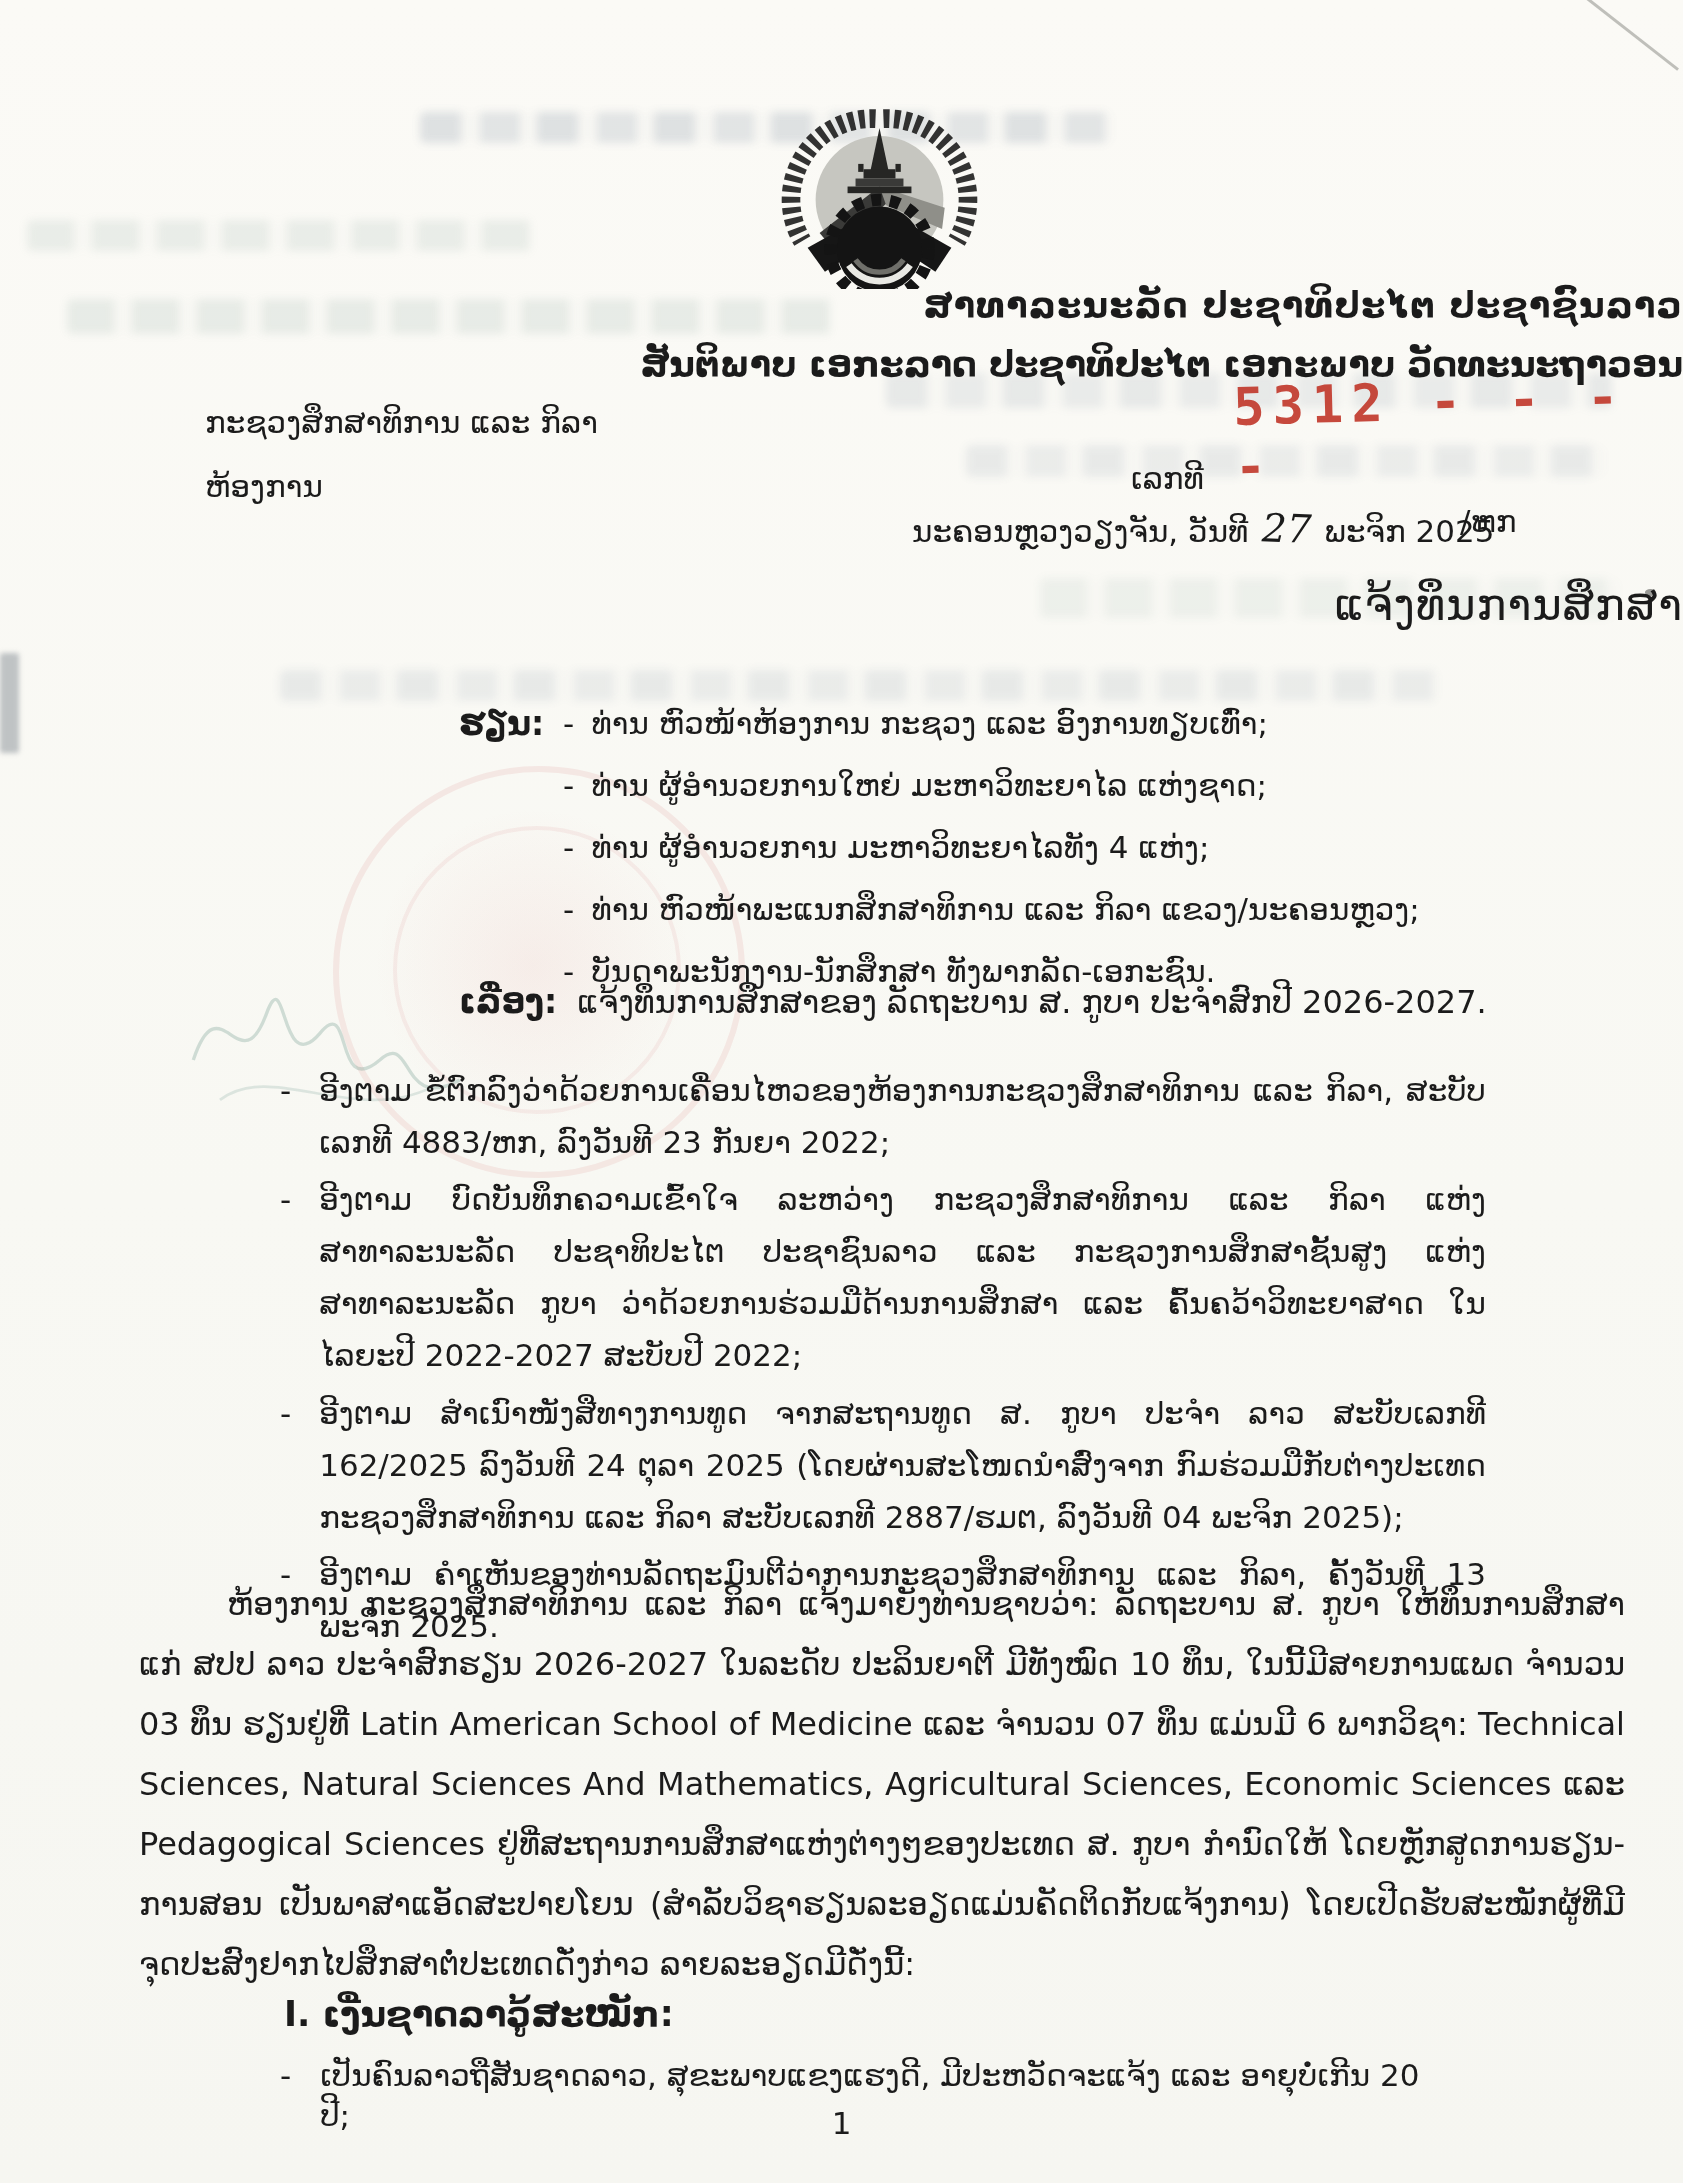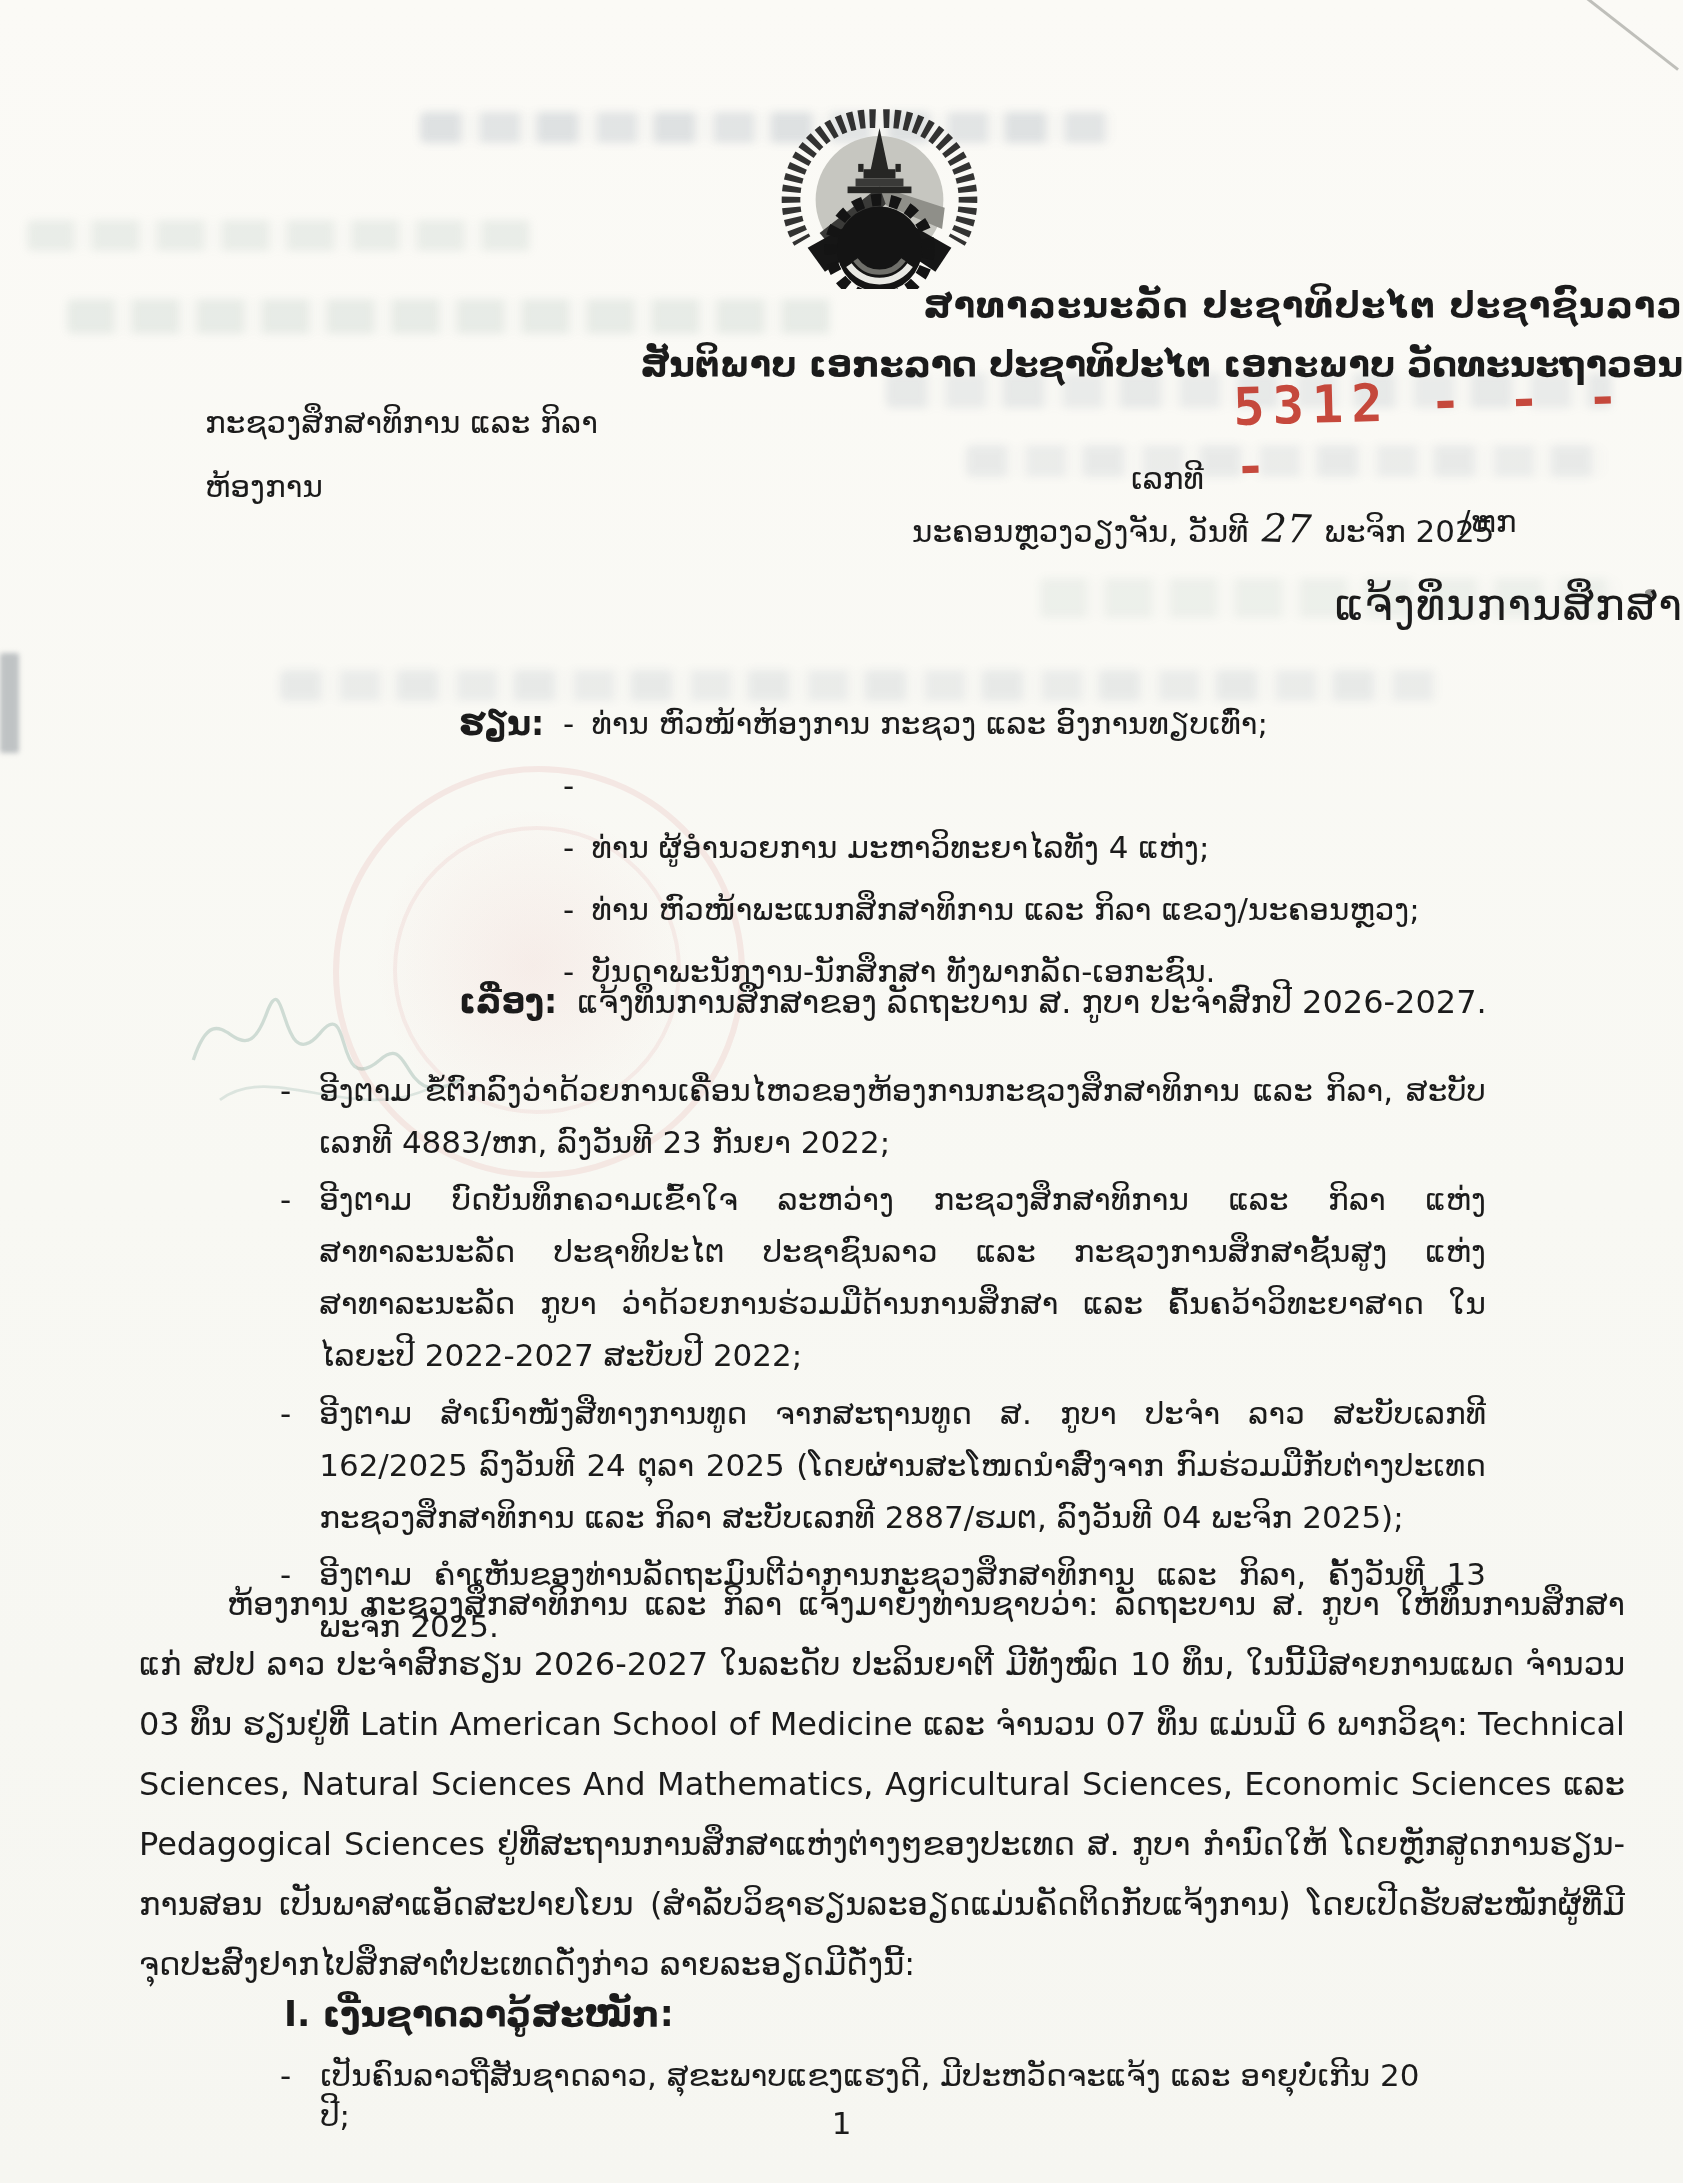--- a/index.html
+++ b/index.html
@@ -133,20 +133,21 @@
 <div class="abs doc-title">ແຈ້ງທຶນການສຶກສາ</div>
 
 <div class="abs to-label">ຮຽນ:</div>
 <div class="abs to-items">
   <div class="to-row">
     <span class="dash">-</span>
     <span>ທ່ານ ຫົວໜ້າຫ້ອງການ ກະຊວງ ແລະ ອົງການທຽບເທົ່າ;</span>
   </div>
   <div class="to-row">
     <span class="dash">-</span>
+    <span>ທ່ານ ຜູ້ອຳນວຍການໃຫຍ່ ມະຫາວິທະຍາໄລ ແຫ່ງຊາດ;</span>
   </div>
   <div class="to-row">
     <span class="dash">-</span>
     <span>ທ່ານ ຜູ້ອຳນວຍການ ມະຫາວິທະຍາໄລທັງ 4 ແຫ່ງ;</span>
   </div>
   <div class="to-row">
     <span class="dash">-</span>
     <span>ທ່ານ ຫົວໜ້າພະແນກສຶກສາທິການ ແລະ ກິລາ ແຂວງ/ນະຄອນຫຼວງ;</span>
   </div>
   <div class="to-row">

